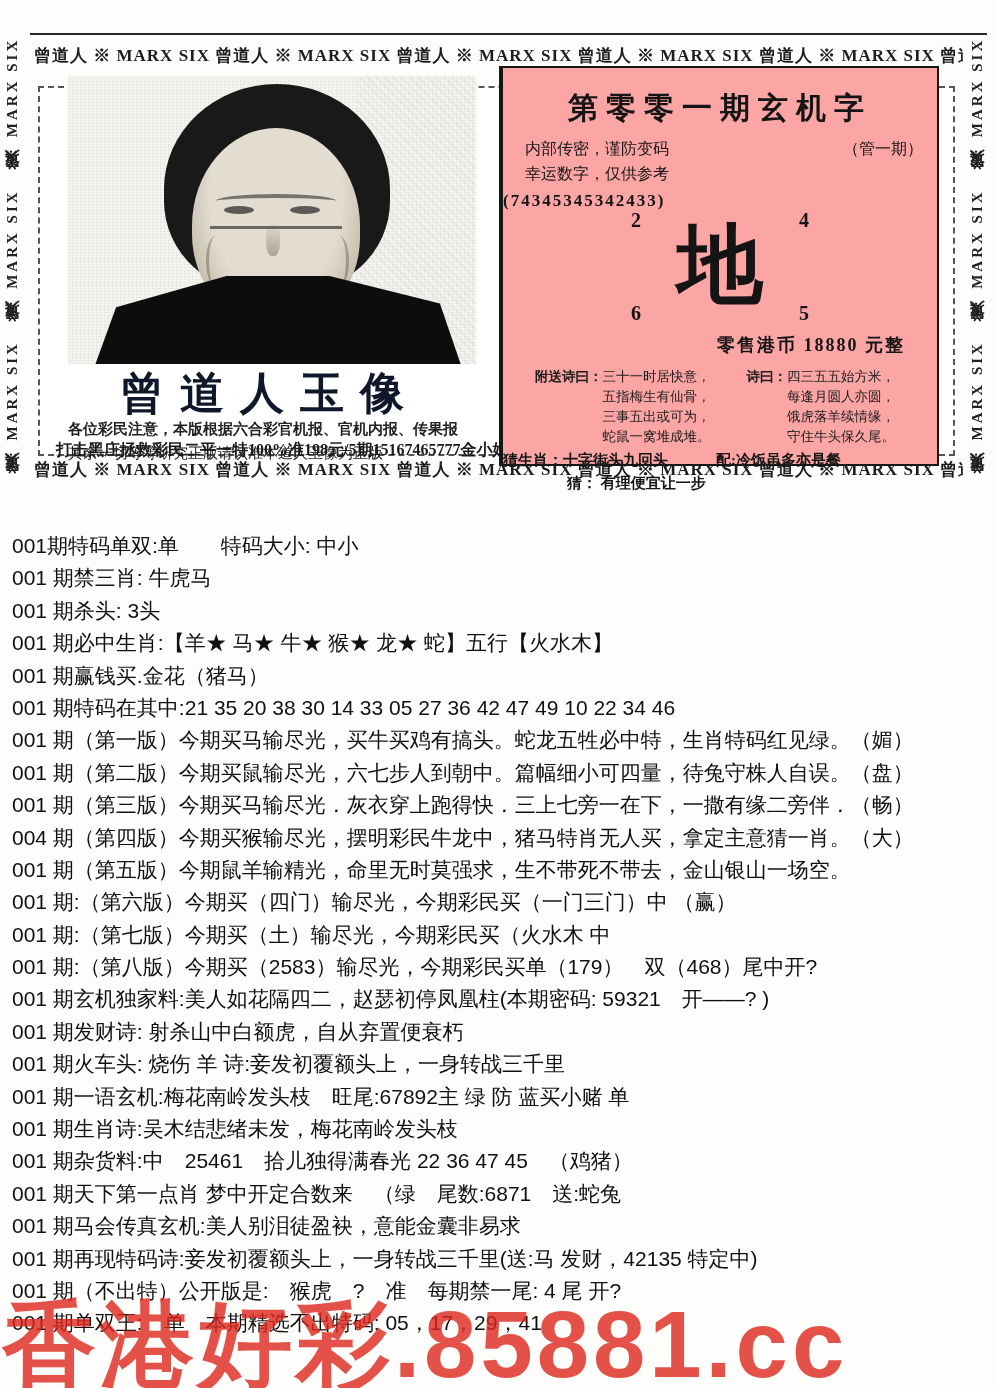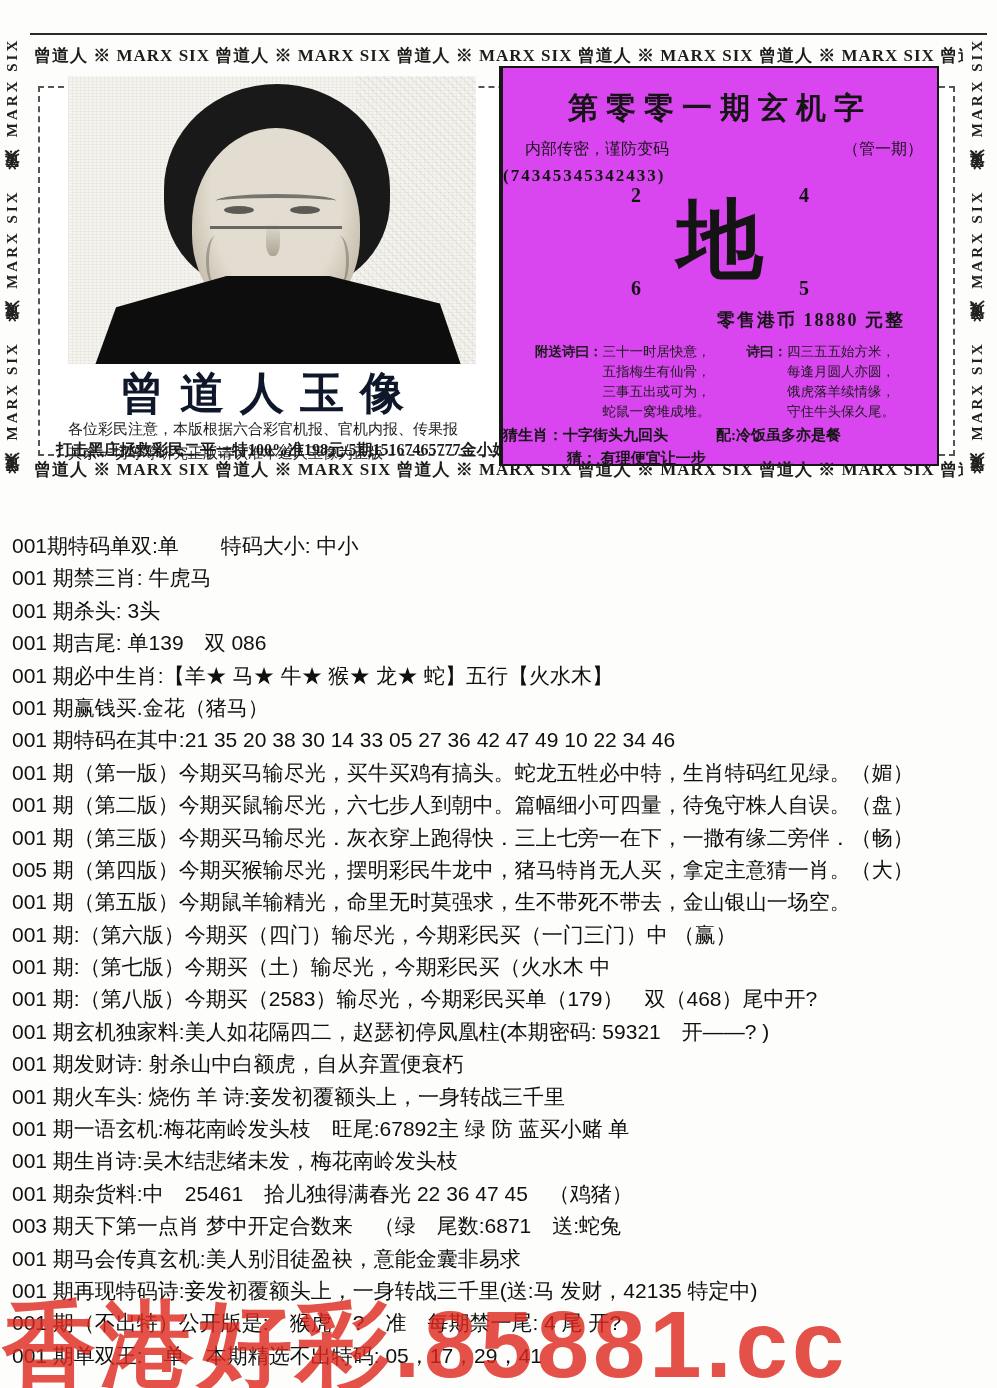--- a/index.html
+++ b/index.html
@@ -44,26 +44,26 @@
   .photo .cheekL{position:absolute;left:138px;top:160px;width:16px;height:50px;
          border-left:3px solid rgba(70,60,40,.35);border-radius:50%;}
   .photo .cheekR{position:absolute;left:262px;top:160px;width:16px;height:50px;
          border-right:3px solid rgba(70,60,40,.35);border-radius:50%;}
   .photo .suit{position:absolute;left:26px;bottom:-4px;width:368px;height:92px;background:#0d0d0d;
          clip-path:polygon(0 100%,6% 34%,36% 0,64% 0,94% 30%,100% 100%);}
   .caption{position:absolute;left:10px;top:276px;width:440px;text-align:center;
          font:bold 44px "Liberation Serif",serif;letter-spacing:16px;color:#0f172a;white-space:nowrap;}
   .notice{position:absolute;left:28px;width:430px;font:15px "Liberation Serif",serif;
          color:#222;white-space:nowrap;overflow:hidden;}
-  .notice.n1{top:332px;} .notice.n2{top:356px;}
+  .notice.n1{top:332px;font-weight:bold;} .notice.n2{top:356px;}
   .hotline{position:absolute;left:16px;top:352px;width:700px;font:bold 16px "Liberation Serif",serif;
          color:#1a1a1a;white-space:nowrap;}
   
   .mbox{position:absolute;right:14px;top:-22px;width:434px;height:396px;
-        border:2px solid #161616;border-left-width:4px;background:#d946ef;}
+        border:2px solid #161616;border-left-width:4px;background:#fca5a5;}
   .mbox .title{margin-top:20px;text-align:center;font:bold 30px "Liberation Serif",serif;
         letter-spacing:8px;white-space:nowrap;}
   .mbox .subrow{display:flex;justify-content:space-between;padding:10px 14px 0 22px;
         font:16px "Liberation Serif",serif;}
   .mbox .sub2{padding:4px 0 0 22px;font:16px "Liberation Serif",serif;}
   .mbox .code{text-align:left;padding-top:6px;font:bold 17px "Liberation Serif",serif;
         letter-spacing:2px;}
   .charblk{position:relative;width:190px;margin:2px auto 0;height:108px;text-align:center;}
   .charblk .glyph{font:bold 86px "Liberation Serif",serif;line-height:104px;}
   .charblk .num{position:absolute;font:bold 20px "Liberation Serif",serif;}
@@ -118,20 +118,21 @@
     <div class="notice n1">各位彩民注意，本版根据六合彩官机报、官机内报、传果报</div>
     <div class="notice n2">其余一切等等研究正版请认准本道人玉像为正版</div>
     <div class="hotline">打击黑庄拯救彩民二平一特100%准198元/5期15167465777金小姐</div>
 
     <div class="mbox">
       <div class="title">第零零一期玄机字</div>
       <div class="subrow">
         <span>内部传密，谨防变码</span>
         <span>（管一期）</span>
       </div>
+      <div class="sub2">幸运数字，仅供参考</div>
       <div class="code">(74345345342433)</div>
       <div class="charblk">
         <span class="num tl">2</span>
         <span class="num tr">4</span>
         <span class="glyph">地</span>
         <span class="num bl">6</span>
         <span class="num br">5</span>
       </div>
       <div class="price">零售港币 18880 元整</div>
       <div class="poems">
@@ -161,39 +162,38 @@
       <div class="guessrow2">猜：  有理便宜让一步</div>
     </div>
   </div>
 
   <div class="htext bottom">曾道人 ※ MARX SIX 曾道人 ※ MARX SIX 曾道人 ※ MARX SIX 曾道人 ※ MARX SIX 曾道人 ※ MARX SIX 曾道人 ※ MARX SIX</div>
 
   <div class="predictions">
       <div class="pred-line">001期特码单双:单　　特码大小: 中小</div>
       <div class="pred-line">001 期禁三肖: 牛虎马</div>
       <div class="pred-line">001 期杀头: 3头</div>
-      <div class="pred-line">001 期吉尾: 单139　双 086</div>
       <div class="pred-line">001 期必中生肖:【羊★ 马★ 牛★ 猴★ 龙★ 蛇】五行【火水木】</div>
       <div class="pred-line">001 期赢钱买.金花（猪马）</div>
       <div class="pred-line">001 期特码在其中:21 35 20 38 30 14 33 05 27 36 42 47 49 10 22 34 46</div>
       <div class="pred-line">001 期（第一版）今期买马输尽光，买牛买鸡有搞头。蛇龙五牲必中特，生肖特码红见绿。（媚）</div>
       <div class="pred-line">001 期（第二版）今期买鼠输尽光，六七步人到朝中。篇幅细小可四量，待兔守株人自误。（盘）</div>
       <div class="pred-line">001 期（第三版）今期买马输尽光．灰衣穿上跑得快．三上七旁一在下，一撒有缘二旁伴．（畅）</div>
-      <div class="pred-line">005 期（第四版）今期买猴输尽光，摆明彩民牛龙中，猪马特肖无人买，拿定主意猜一肖。（大）</div>
+      <div class="pred-line">004 期（第四版）今期买猴输尽光，摆明彩民牛龙中，猪马特肖无人买，拿定主意猜一肖。（大）</div>
       <div class="pred-line">001 期（第五版）今期鼠羊输精光，命里无时莫强求，生不带死不带去，金山银山一场空。</div>
       <div class="pred-line">001 期:（第六版）今期买（四门）输尽光，今期彩民买（一门三门）中 （赢）</div>
       <div class="pred-line">001 期:（第七版）今期买（土）输尽光，今期彩民买（火水木 中</div>
       <div class="pred-line">001 期:（第八版）今期买（2583）输尽光，今期彩民买单（179）　双（468）尾中开?</div>
       <div class="pred-line">001 期玄机独家料:美人如花隔四二，赵瑟初停凤凰柱(本期密码: 59321　开——? )</div>
       <div class="pred-line">001 期发财诗: 射杀山中白额虎，自从弃置便衰朽</div>
       <div class="pred-line">001 期火车头: 烧伤 羊 诗:妾发初覆额头上，一身转战三千里</div>
       <div class="pred-line">001 期一语玄机:梅花南岭发头枝　旺尾:67892主 绿 防 蓝买小赌 单</div>
       <div class="pred-line">001 期生肖诗:吴木结悲绪未发，梅花南岭发头枝</div>
       <div class="pred-line">001 期杂货料:中　25461　拾儿独得满春光 22 36 47 45　（鸡猪）</div>
-      <div class="pred-line">003 期天下第一点肖 梦中开定合数来　（绿　尾数:6871　送:蛇兔</div>
+      <div class="pred-line">001 期天下第一点肖 梦中开定合数来　（绿　尾数:6871　送:蛇兔</div>
       <div class="pred-line">001 期马会传真玄机:美人别泪徒盈袂，意能金囊非易求</div>
       <div class="pred-line">001 期再现特码诗:妾发初覆额头上，一身转战三千里(送:马 发财，42135 特定中)</div>
       <div class="pred-line">001 期（不出特）公开版是:　猴虎　?　准　每期禁一尾: 4 尾 开?</div>
       <div class="pred-line">001 期单双王:　单　本期精选不出特码: 05，17，29，41</div>
     </div>
 
   <div class="watermark">香港好彩.85881.cc</div>
 
 </div>
 

